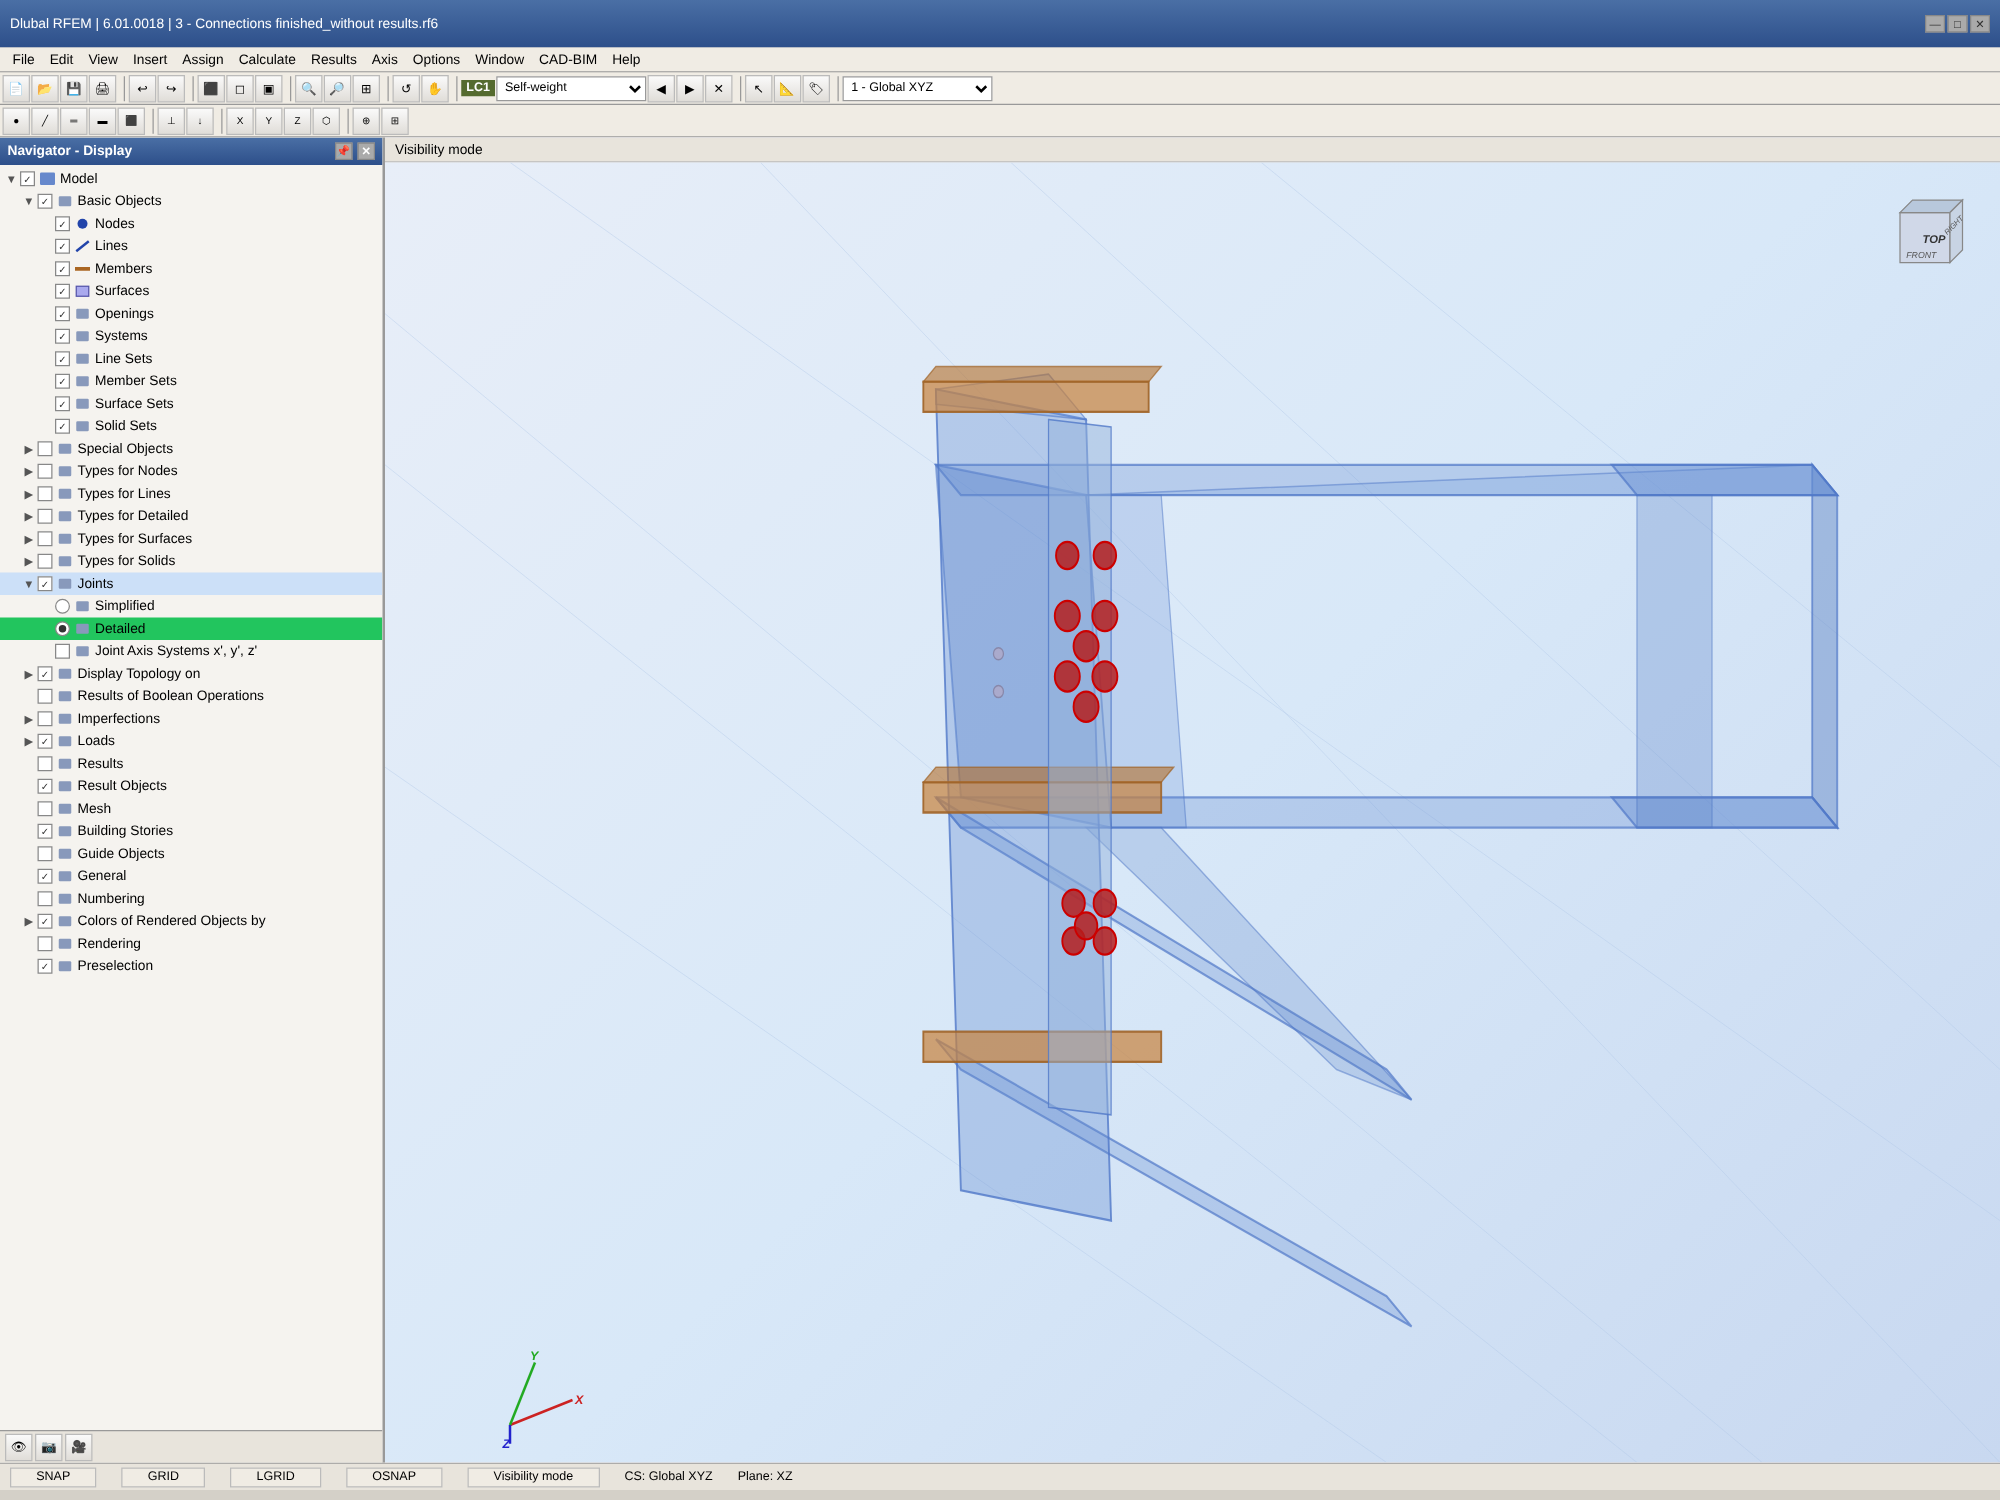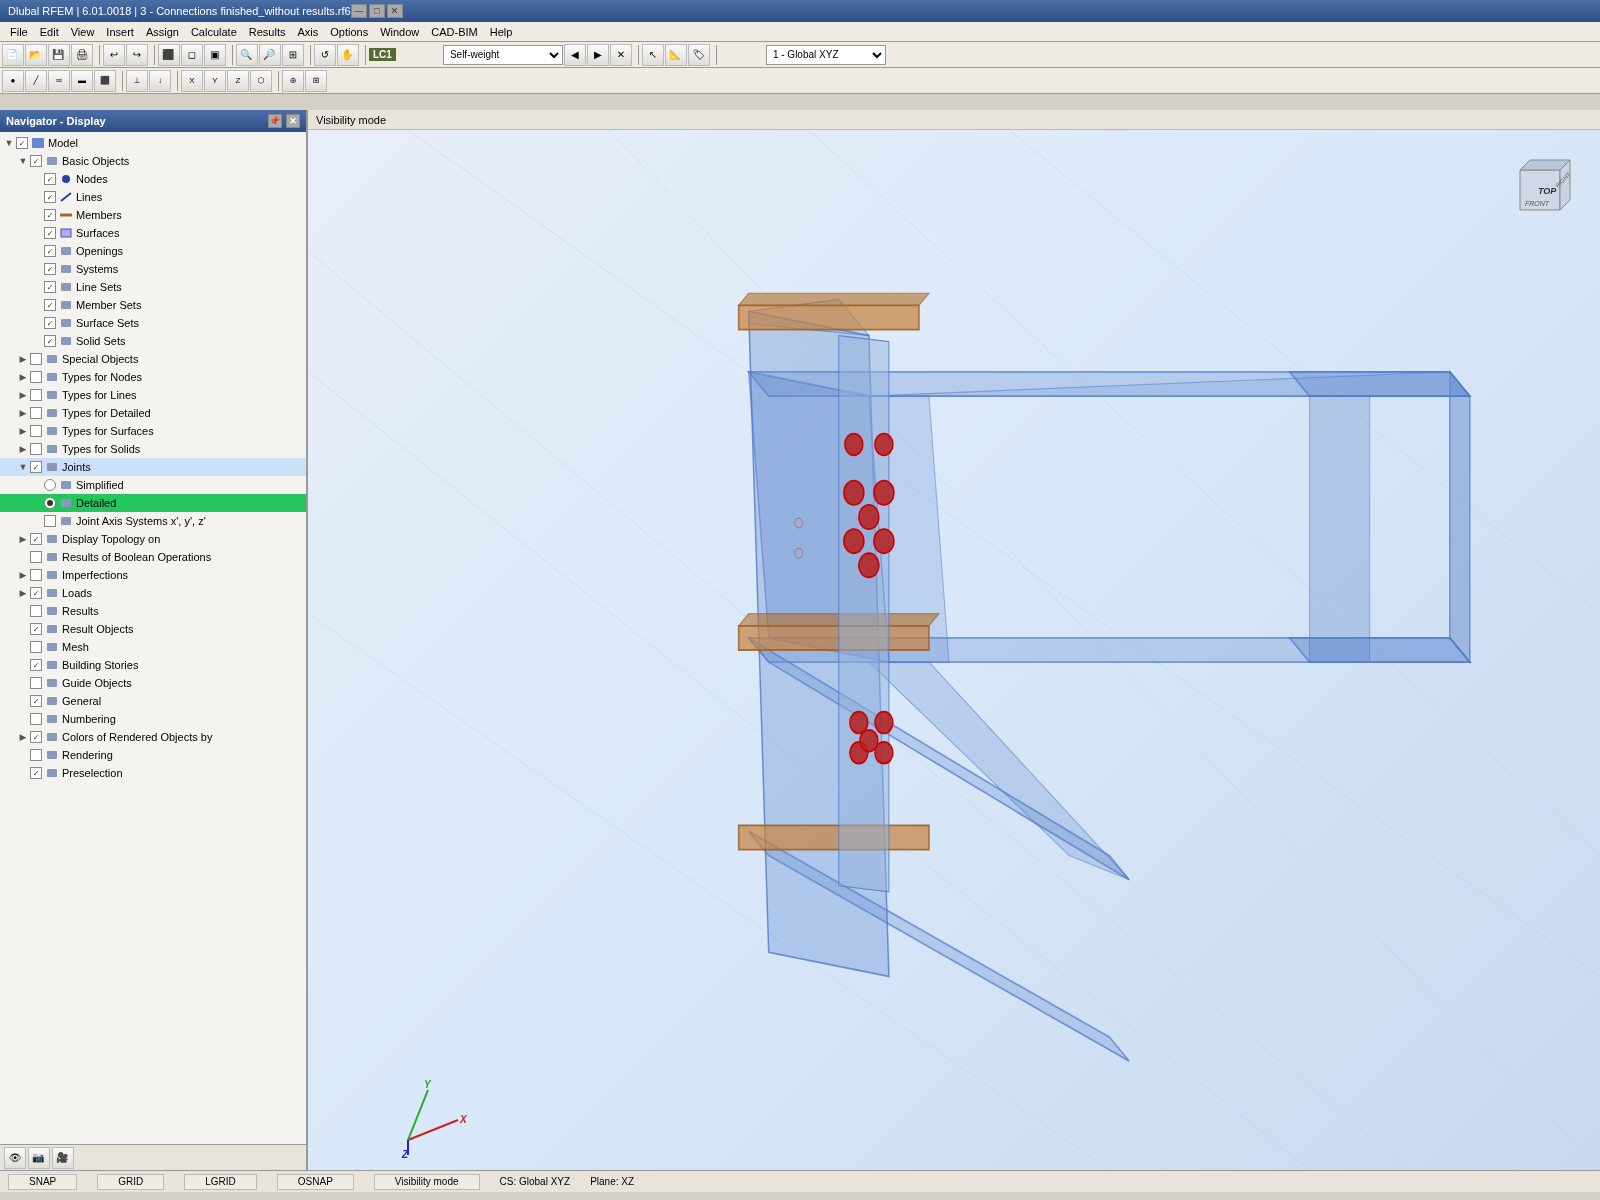--- a/index.html
+++ b/index.html
@@ -1,27 +1,27 @@
 <!DOCTYPE html>
 <html><head>
   <meta charset="utf-8">
   <style>
     * { margin: 0; padding: 0; box-sizing: border-box; }
     body { width: 1600px; height: 1200px; overflow: hidden; font-family: 'Segoe UI', Tahoma, sans-serif; font-size: 11px; background: #d4d0c8; }
     
     
     #titlebar {
-      height: 22px;
+      height: 38px;
       background: linear-gradient(to bottom, #4a6fa5, #2d4f8a);
       color: white;
       display: flex;
       align-items: center;
       padding: 0 8px;
       font-size: 11px;
-      justify-content: flex-start;
+      justify-content: space-between;
     }
     #titlebar-controls { display: flex; gap: 2px; }
     .title-btn {
       width: 16px; height: 14px;
       background: #aaa;
       border: 1px solid #888;
       display: flex; align-items: center; justify-content: center;
       font-size: 9px; cursor: pointer; color: #333;
     }
     
@@ -55,28 +55,26 @@
       background: linear-gradient(to bottom, #fafafa, #e0ddd8);
       border: 1px solid #bbb;
       display: flex; align-items: center; justify-content: center;
       cursor: pointer; font-size: 10px;
     }
     .toolbar-sep { width: 4px; height: 20px; border-right: 1px solid #999; margin: 0 2px; }
     .toolbar-combo {
       height: 20px; font-size: 10px;
       border: 1px solid #999; background: white;
       padding: 0 2px;
-      margin-left: 46px;
     }
 
     
     #main-area {
       display: flex;
       height: calc(1200px - 22px - 20px - 52px - 24px - 22px);
-      margin-top: 16px;
     }
     
     
     #navigator {
       width: 308px;
       background: #f5f3ef;
       border-right: 2px solid #999;
       display: flex;
       flex-direction: column;
       overflow: hidden;

